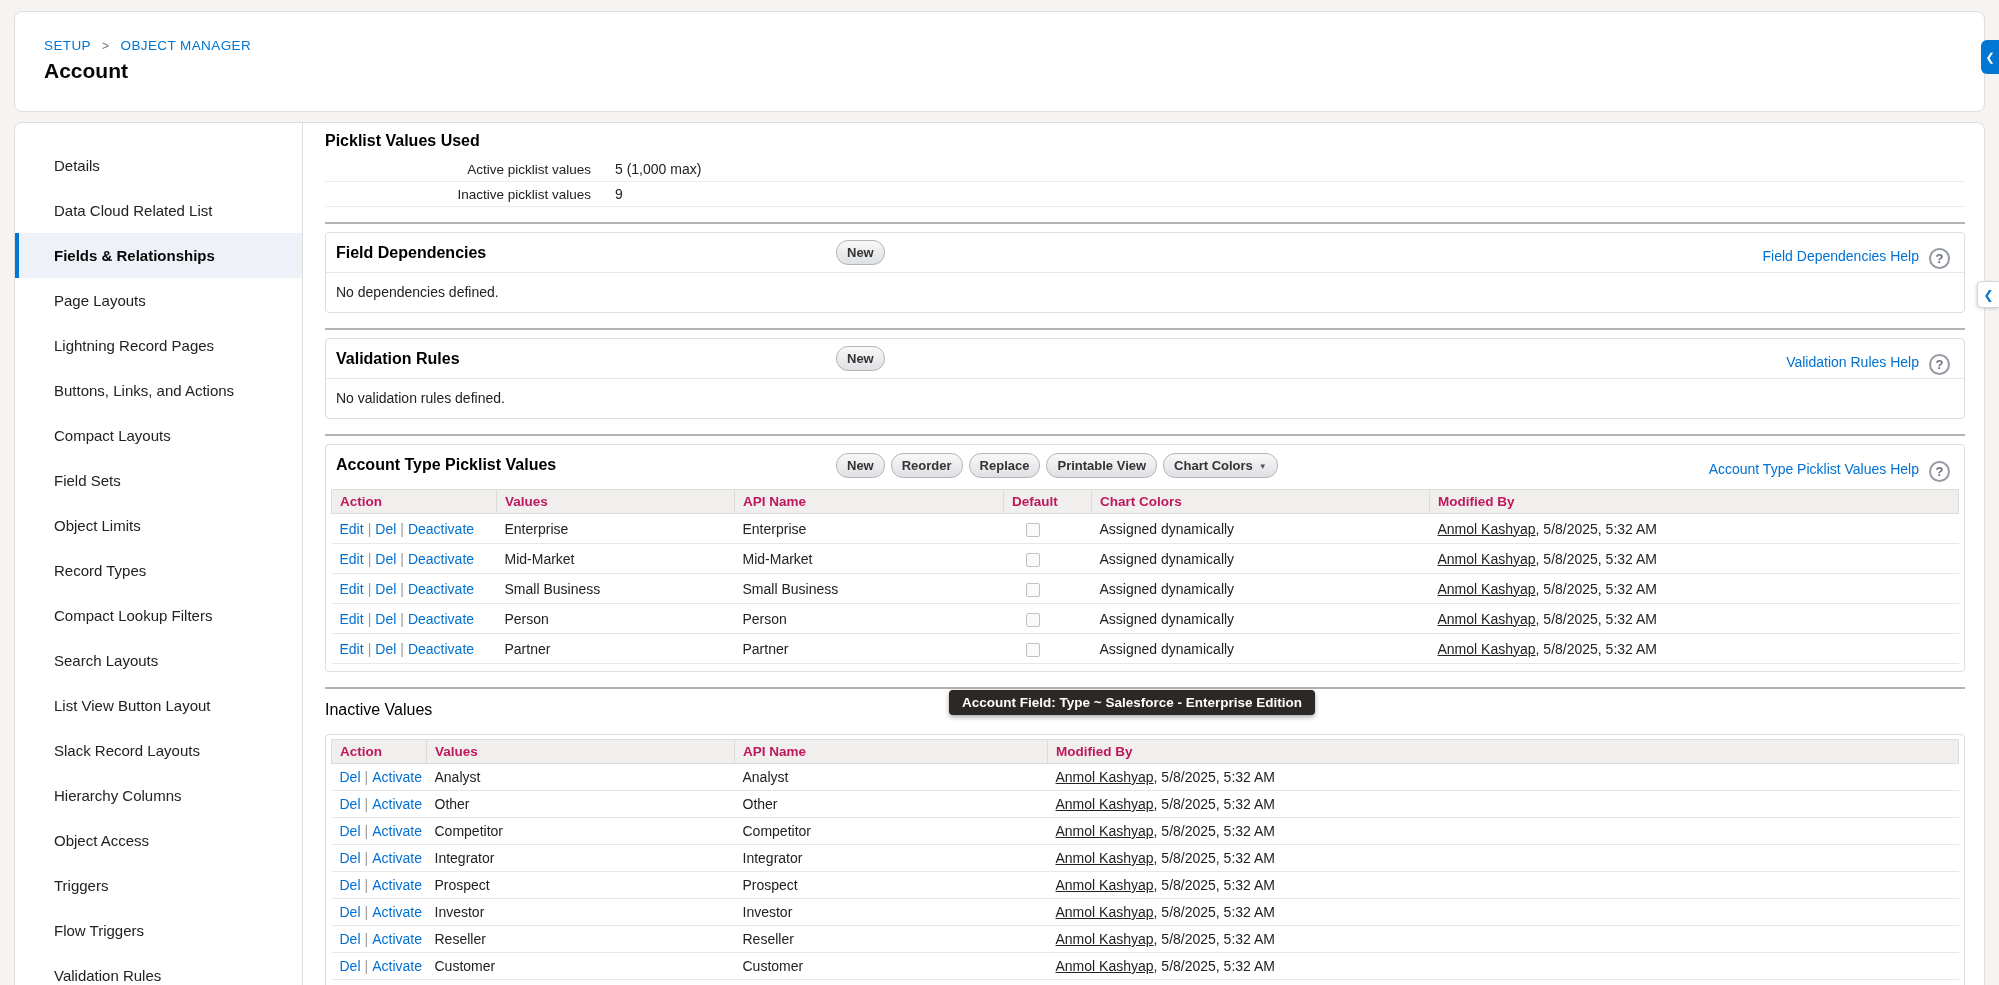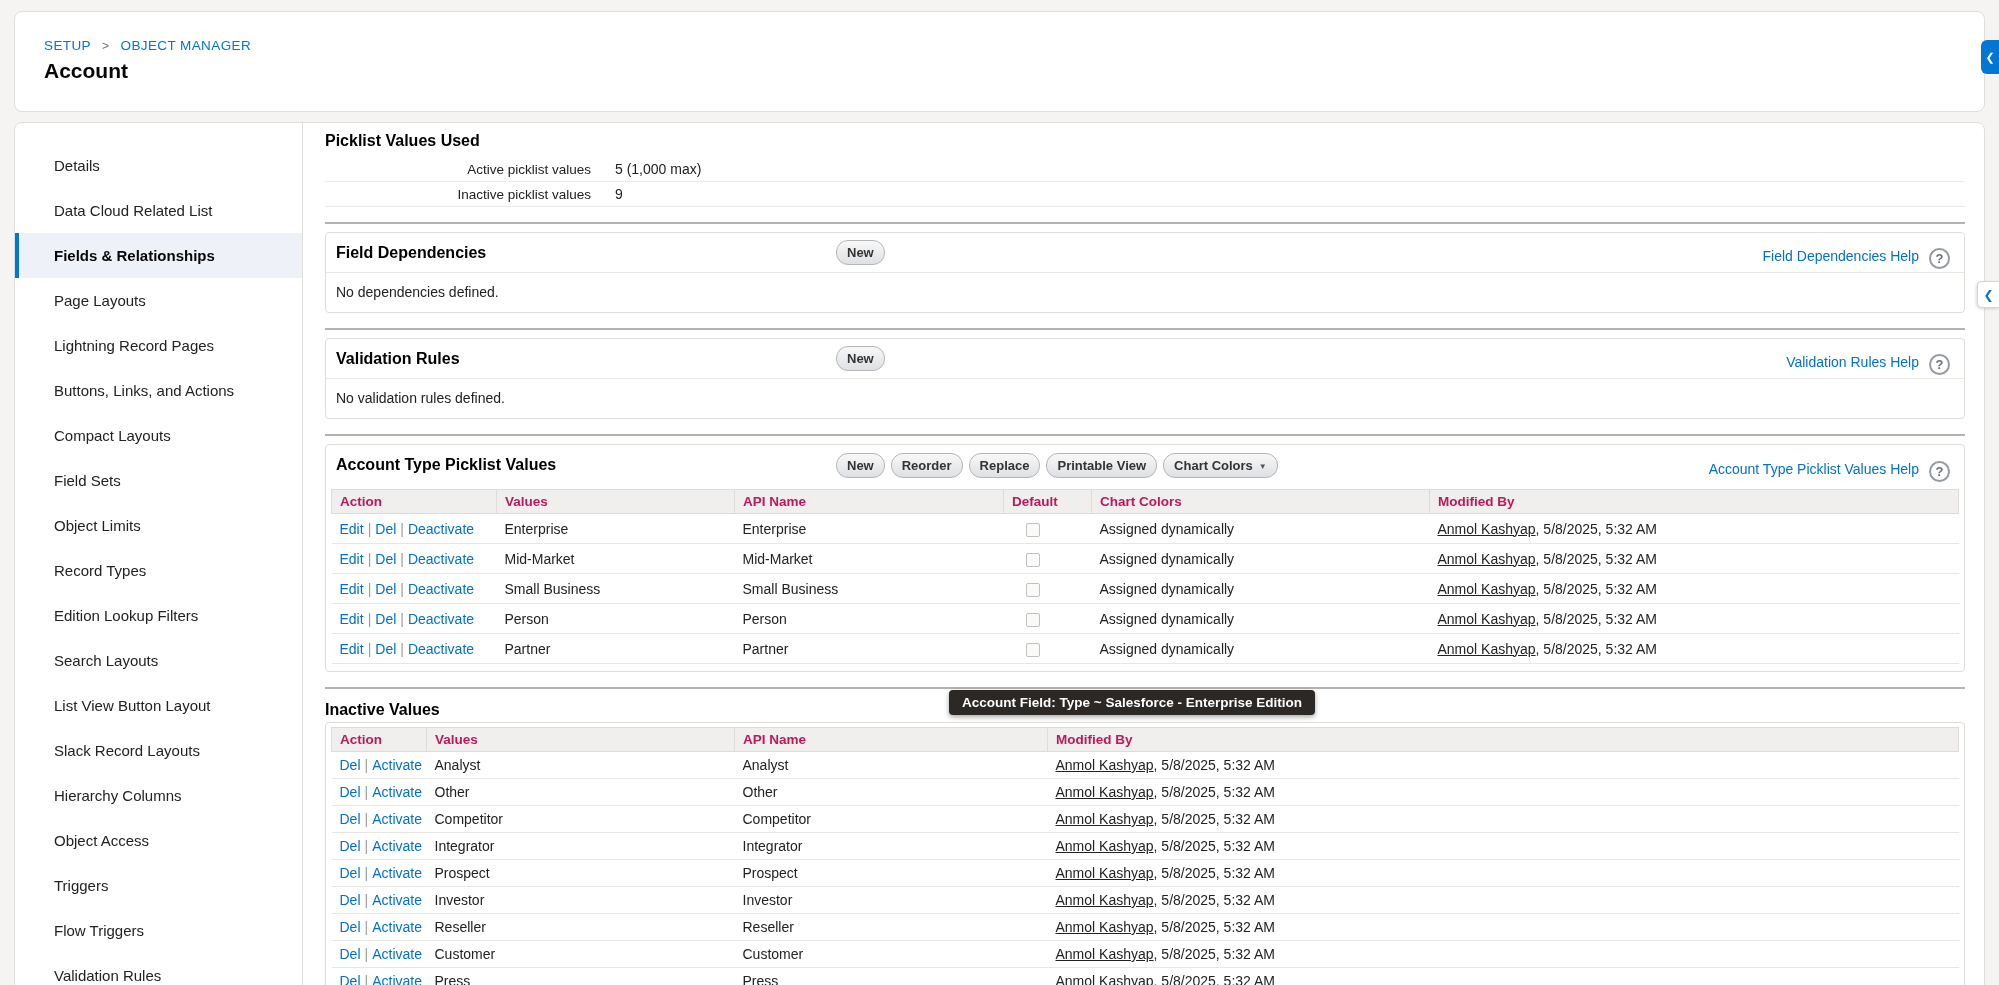--- a/index.html
+++ b/index.html
@@ -64,21 +64,21 @@
     padding:3px 8px; font-size:13.5px; color:#be185d; height:24px; white-space:nowrap; overflow:hidden; }
   .sf-table td { border-bottom:1px solid #e9e7e4; padding:2px 8px; white-space:nowrap; overflow:hidden; }
   .t-active td { height:30px; }
   .t-inactive td { height:27px; }
   .alink { color:#0070d2; text-decoration:none; }
   .asep { color:#9b9b9b; margin:0 4px; }
   .cb { display:inline-block; width:14px; height:14px; border:1px solid #c2c1bf; border-radius:2px;
     background:#fafaf9; margin-left:14px; vertical-align:middle; cursor:pointer; }
   .ulink { color:#222; text-decoration:underline; cursor:pointer; }
 
-  .inactive-title { font-size:16px; font-weight:700; color:#000; margin:12px 0 3px; }
+  .inactive-title { font-size:16px; font-weight:400; color:#000; margin:12px 0 15px; }
 
   
   .tooltip { position:absolute; left:646px; top:567px; background:#2b2826; color:#fff;
     font-size:13.5px; font-weight:700; padding:5px 13px; border-radius:4px; white-space:nowrap;
     z-index:20; box-shadow:0 2px 5px rgba(0,0,0,.35); }
 
   
   .edge-top { position:absolute; right:0; top:40px; width:18px; height:34px; background:#0176d3;
     border-radius:6px 0 0 6px; color:#fff; font-size:11px; display:flex; align-items:center;
     justify-content:center; cursor:pointer; z-index:30; }
@@ -129,21 +129,21 @@
           <div class="nav-item">
             <span class="nav-label">Field Sets</span>
           </div>
           <div class="nav-item">
             <span class="nav-label">Object Limits</span>
           </div>
           <div class="nav-item">
             <span class="nav-label">Record Types</span>
           </div>
           <div class="nav-item">
-            <span class="nav-label">Edition Lookup Filters</span>
+            <span class="nav-label">Compact Lookup Filters</span>
           </div>
           <div class="nav-item">
             <span class="nav-label">Search Layouts</span>
           </div>
           <div class="nav-item">
             <span class="nav-label">List View Button Layout</span>
           </div>
           <div class="nav-item">
             <span class="nav-label">Slack Record Layouts</span>
           </div>

